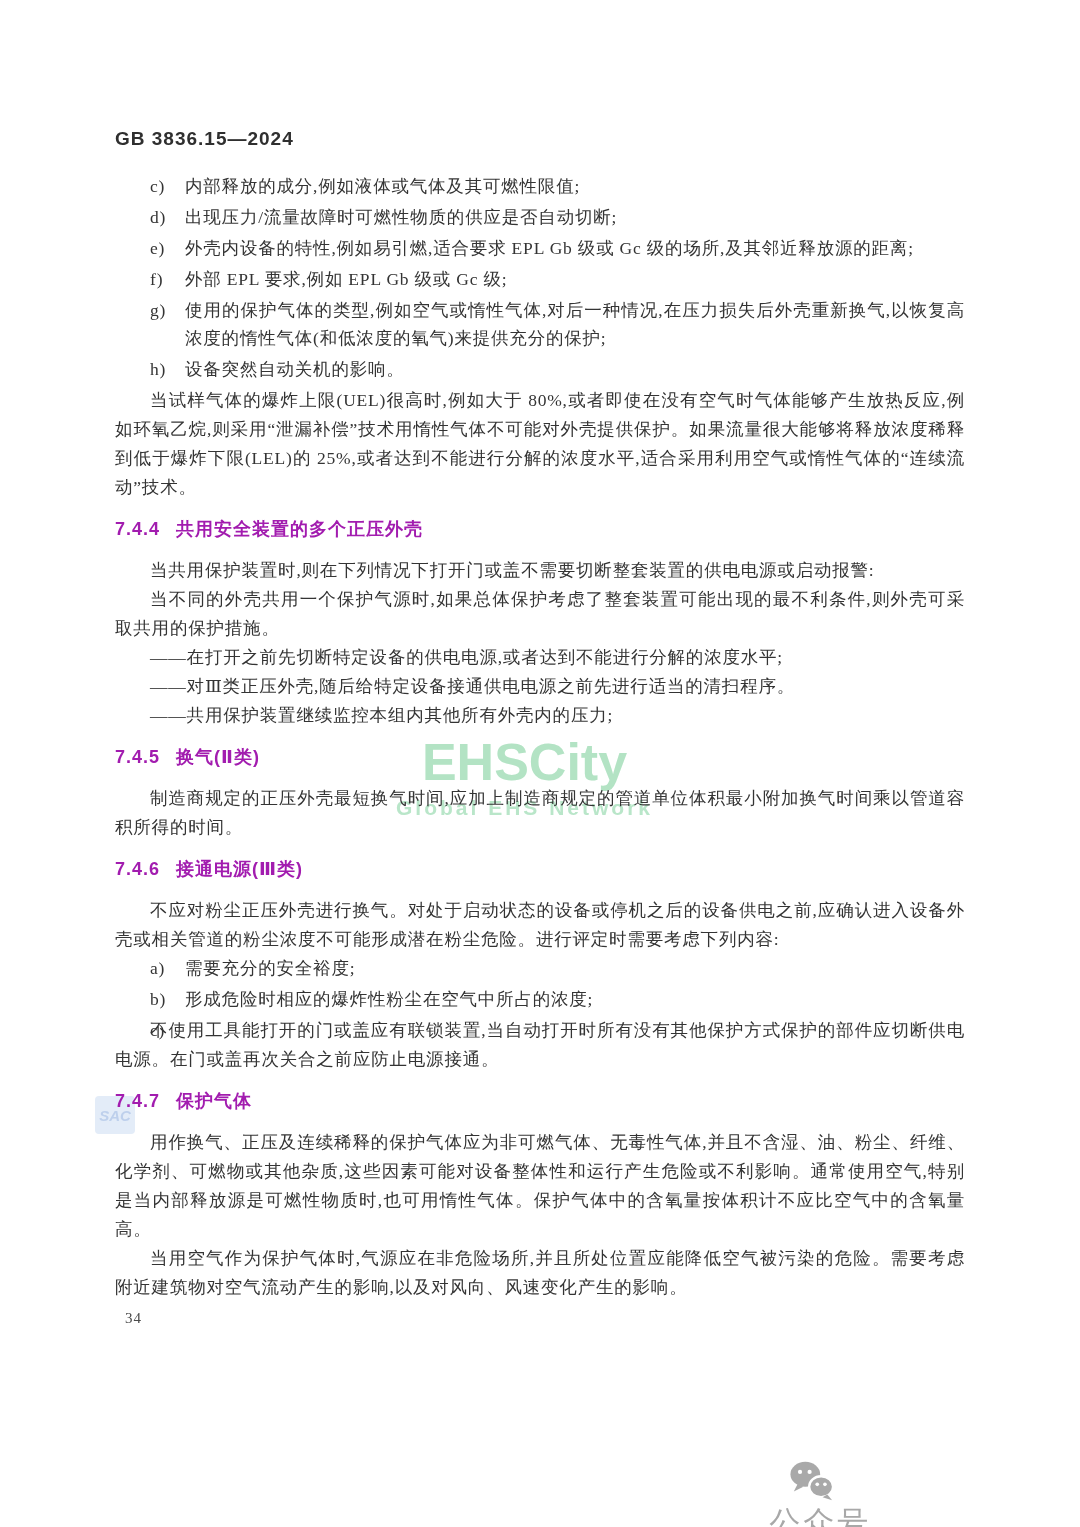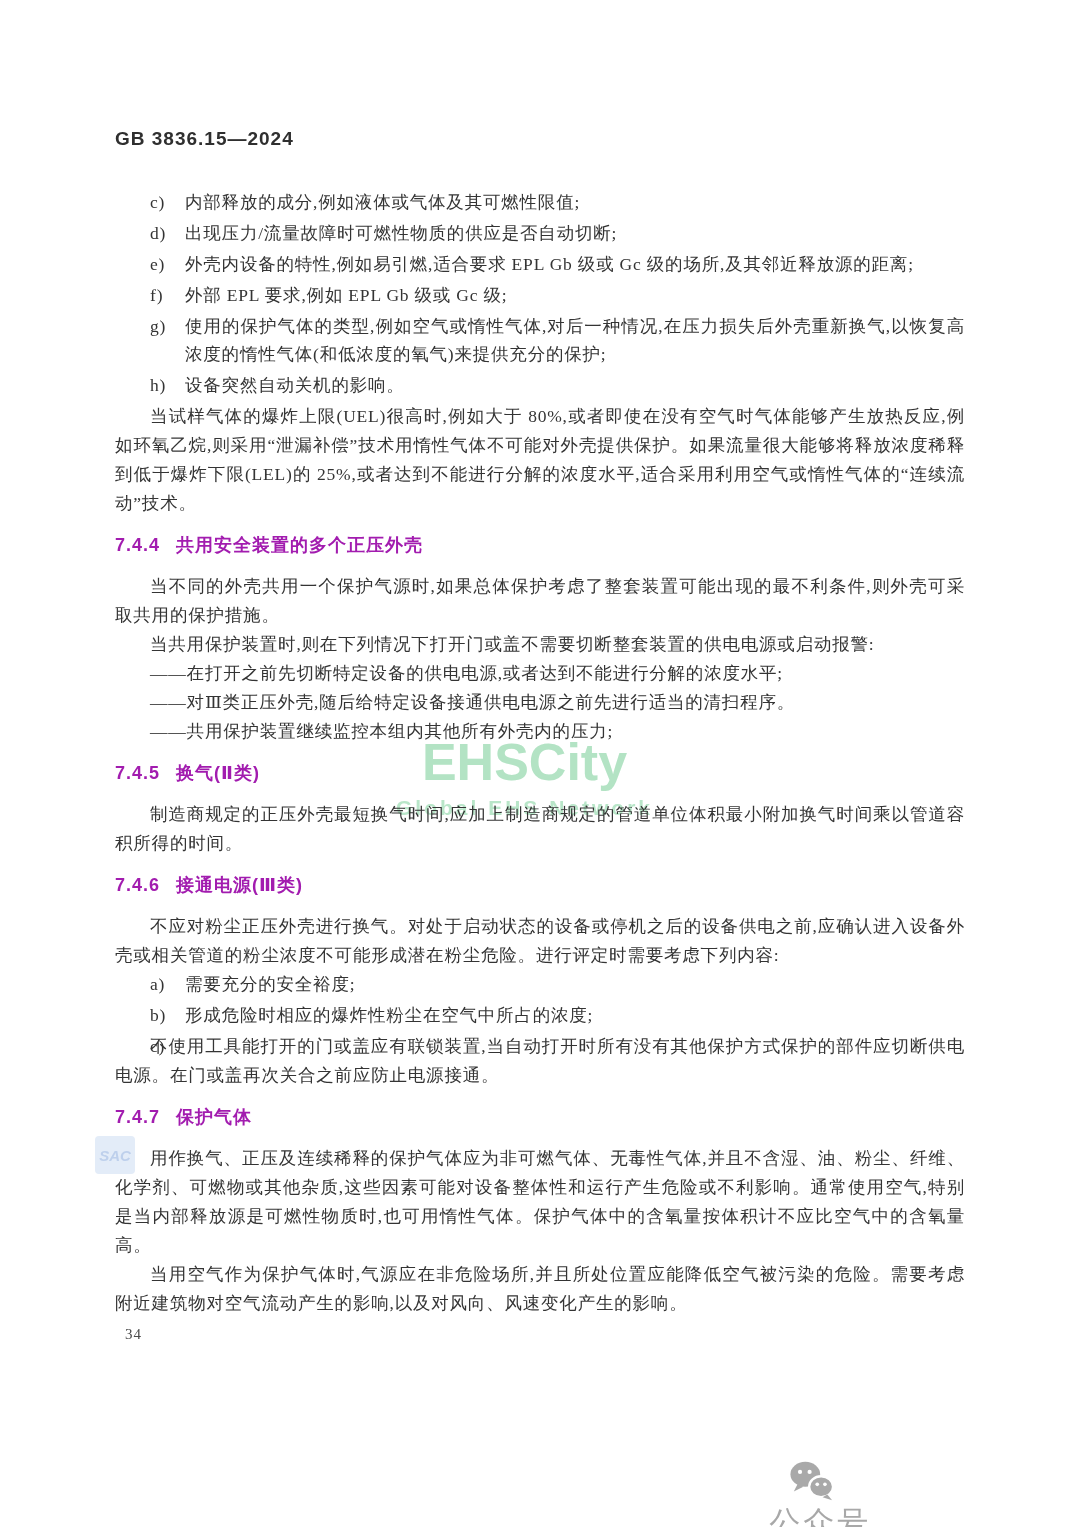--- a/index.html
+++ b/index.html
@@ -18,21 +18,21 @@
     top: 128px;
     width: 850px;
     z-index: 1;
   }
   .doc-number {
     font-family: "Liberation Sans", "DejaVu Sans", sans-serif;
     font-weight: bold;
     font-size: 19px;
     letter-spacing: 1px;
     color: #2f2f2f;
-    margin-bottom: 38px;
+    margin-bottom: 22px;
   }
   .hang {
     position: relative;
     padding-left: 70px;
     font-size: 17.5px;
     line-height: 28px;
     letter-spacing: 0.8px;
     text-align: justify;
     margin-bottom: 3px;
   }
@@ -99,21 +99,20 @@
     border-radius: 4px;
     z-index: 0;
     display: flex;
     align-items: center;
     justify-content: center;
     font-family: "Liberation Sans", "DejaVu Sans", sans-serif;
     font-style: italic;
     font-weight: bold;
     font-size: 15px;
     color: #bed0ec;
-    margin-top: 40px;
   }
   .footer {
     position: absolute;
     left: 758px;
     top: 1460px;
     display: flex;
     align-items: center;
     z-index: 2;
     font-family: "Liberation Sans", "DejaVu Sans", sans-serif;
     color: #a8a8a8;
@@ -163,22 +162,22 @@
     <div class="hang">
       <span class="lbl">h)</span>
       <span>设备突然自动关机的影响。</span>
     </div>
 
     <div class="para">当试样气体的爆炸上限(UEL)很高时,例如大于 80%,或者即使在没有空气时气体能够产生放热反应,例如环氧乙烷,则采用“泄漏补偿”技术用惰性气体不可能对外壳提供保护。如果流量很大能够将释放浓度稀释到低于爆炸下限(LEL)的 25%,或者达到不能进行分解的浓度水平,适合采用利用空气或惰性气体的“连续流动”技术。</div>
 
     <div class="sec-head">
       <span class="num">7.4.4</span><span>共用安全装置的多个正压外壳</span>
     </div>
+    <div class="para">当共用保护装置时,则在下列情况下打开门或盖不需要切断整套装置的供电电源或启动报警:</div>
     <div class="para">当不同的外壳共用一个保护气源时,如果总体保护考虑了整套装置可能出现的最不利条件,则外壳可采取共用的保护措施。</div>
-    <div class="para">当共用保护装置时,则在下列情况下打开门或盖不需要切断整套装置的供电电源或启动报警:</div>
     <div class="dash-line">——在打开之前先切断特定设备的供电电源,或者达到不能进行分解的浓度水平;</div>
     <div class="dash-line">——对Ⅲ类正压外壳,随后给特定设备接通供电电源之前先进行适当的清扫程序。</div>
     <div class="dash-line">——共用保护装置继续监控本组内其他所有外壳内的压力;</div>
 
     <div class="sec-head">
       <span class="num">7.4.5</span><span>换气(Ⅱ类)</span>
     </div>
     <div class="para">制造商规定的正压外壳最短换气时间,应加上制造商规定的管道单位体积最小附加换气时间乘以管道容积所得的时间。</div>
 
     <div class="sec-head">

